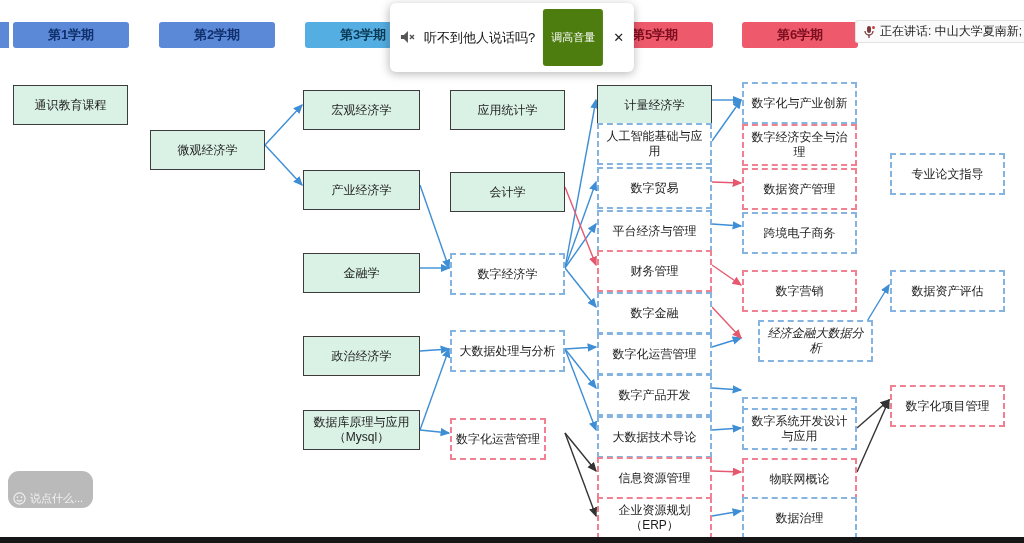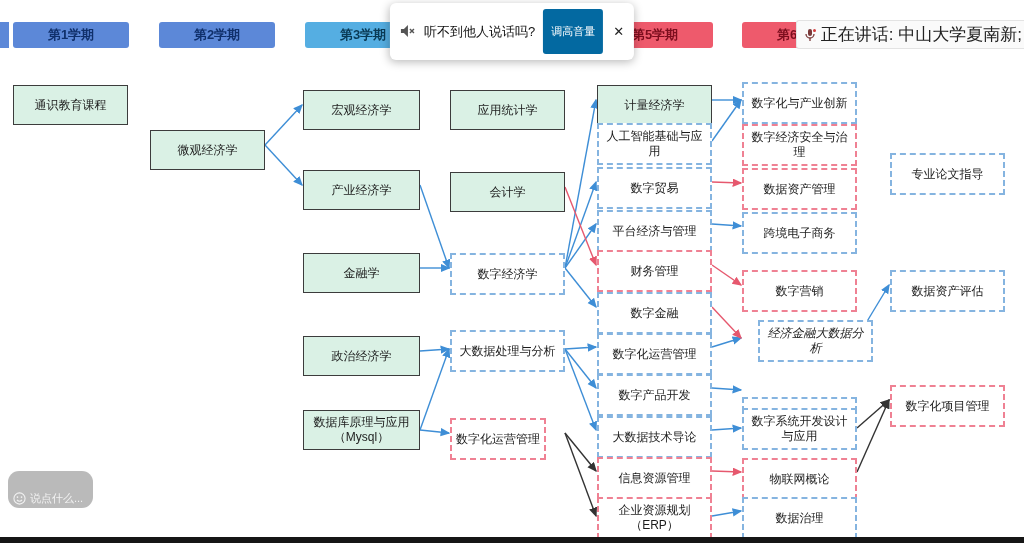--- a/index.html
+++ b/index.html
@@ -15,26 +15,26 @@
           font-size:12px;color:#1c1c1c;background:#ffffff;z-index:2;line-height:1.25;
           padding:19px 3px;box-sizing:border-box;}
   .course.green{background:#daf1e5;border:1px solid #3c3c3c;}
   .course.blue{border:2px dashed #85b4e0;}
   .course.red{border:2px dashed #ef8193;}
   .sliver{position:absolute;left:0;top:22px;width:9px;height:26px;background:#5c88d8;z-index:2;}
   .notify{position:absolute;top:3px;left:50%;transform:translateX(-50%);display:flex;align-items:center;
           gap:8px;background:#fff;border-radius:6px;box-shadow:0 2px 10px rgba(0,0,0,.28);
           padding:6px 10px;z-index:10;}
   .notify .txt{font-size:13px;color:#111;white-space:nowrap;}
-  .notify .vol-btn{background:#0369a1;color:#fff;border:none;border-radius:3px;font-size:11px;
-          padding:15px 8px;cursor:pointer;white-space:nowrap;}
+  .notify .vol-btn{background:#4d7c0f;color:#fff;border:none;border-radius:3px;font-size:11px;
+          padding:21px 8px;cursor:pointer;white-space:nowrap;}
   .notify .close{font-size:13px;color:#222;margin-left:2px;cursor:pointer;}
   .speaking{position:absolute;top:20px;right:0;display:flex;align-items:center;gap:4px;
           background:#fafafa;border:1px solid #e3e3e3;border-right:none;border-radius:3px 0 0 3px;
-          padding:2px 2px 2px 6px;z-index:10;font-size:17px;color:#222;white-space:nowrap;}
+          padding:2px 2px 2px 6px;z-index:10;font-size:12px;color:#222;white-space:nowrap;}
   .chat{position:absolute;left:8px;top:471px;display:flex;align-items:center;gap:4px;
           background:rgba(130,130,130,.55);border-radius:11px;padding:20px 10px 2px 5px;z-index:10;
           font-size:11px;color:#f2f2f2;}
   .bottombar{position:absolute;left:0;bottom:0;width:100%;height:6px;background:#161616;z-index:6;}
 </style>
 </head>
 <body>
 
 <div class="screen">
 

